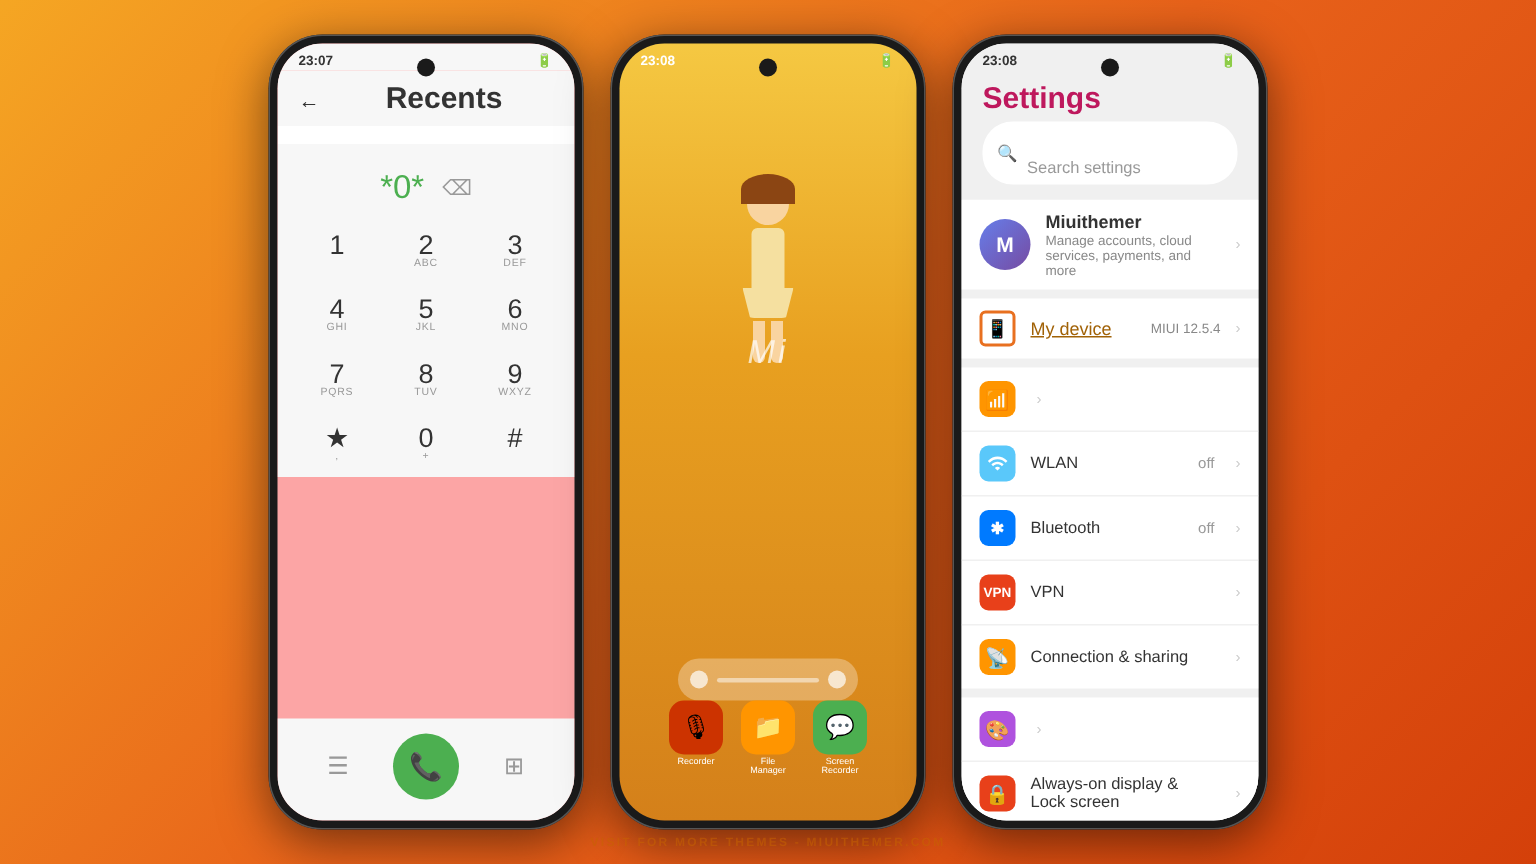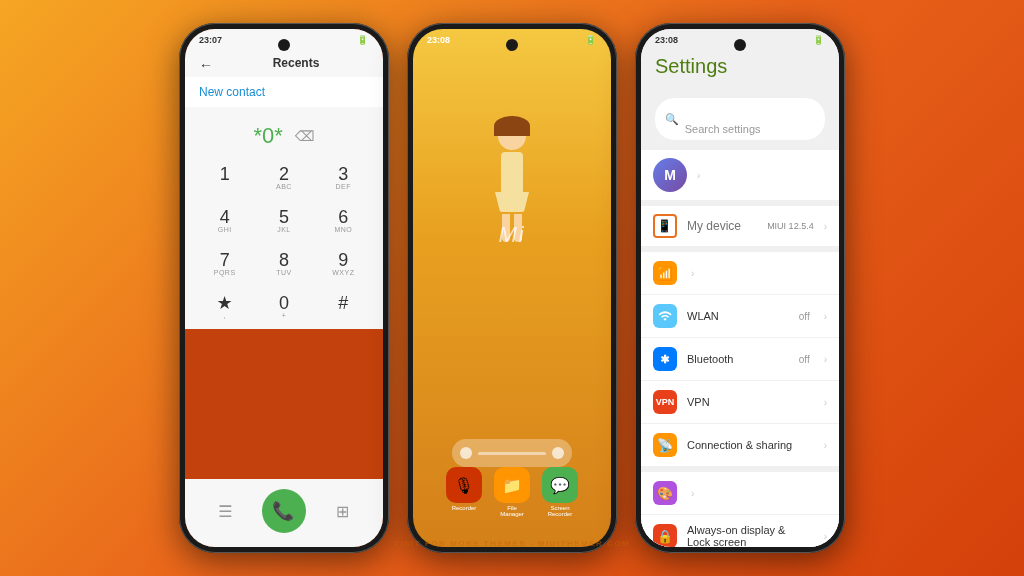--- a/index.html
+++ b/index.html
@@ -60,32 +60,32 @@
       position: relative;
       z-index: 5;
     }
     .status-right {
       display: flex;
       gap: 3px;
       align-items: center;
     }
 
     
-    .phone1 .phone-inner { background: #c2410c; }
+    .phone1 .phone-inner { background: #fca5a5; }
     .phone1 .status-bar { background: #f7f7f7; }
 
     .recents-header {
       display: flex;
       align-items: center;
       padding: 8px 14px 6px;
       background: #f7f7f7;
       gap: 10px;
     }
     .recents-title {
-      font-size: 12px;
+      font-size: 20px;
       font-weight: 600;
       color: #333;
       text-align: center;
       flex: 1;
     }
     .recents-links {
       padding: 6px 14px;
       display: flex;
       flex-direction: column;
       gap: 8px;
@@ -283,23 +283,23 @@
     
     .phone3 .phone-inner { background: #f0f0f0; }
     .phone3 .status-bar { background: #f0f0f0; }
 
     .settings-header {
       padding: 6px 14px 4px;
       background: #f0f0f0;
     }
     .settings-title {
       font-size: 20px;
-      font-weight: 400;
-      color: #4d7c0f;
-      padding: 2px 0 20px;
+      font-weight: 700;
+      color: #be185d;
+      padding: 2px 0 3px;
     }
     .settings-search {
       display: flex;
       align-items: center;
       background: #fff;
       border-radius: 20px;
       padding: 5px 10px;
       gap: 6px;
       margin-bottom: 6px;
     }
@@ -358,21 +358,21 @@
       width: 24px;
       height: 24px;
       border: 2px solid #e87020;
       border-radius: 4px;
       display: flex;
       align-items: center;
       justify-content: center;
       font-size: 12px;
       color: #e87020;
     }
-    .device-label { flex: 1; font-size: 12px; font-weight: 500; color: #737373; }
+    .device-label { flex: 1; font-size: 12px; font-weight: 500; color: #a16207; text-decoration: underline; }
     .device-version { font-size: 9px; color: #888; }
 
     
     .settings-section {
       background: #fff;
       margin: 0 0 6px 0;
     }
     .settings-item {
       display: flex;
       align-items: center;
@@ -398,21 +398,21 @@
     
     .icon-orange { background: #ff9500; color: white; }
     .icon-blue { background: #007aff; color: white; }
     .icon-blue2 { background: #5ac8fa; color: white; }
     .icon-purple { background: #af52de; color: white; }
     .icon-red { background: #e8401a; color: white; }
 
     
     .watermark {
       position: absolute;
-      bottom: 28px;
+      bottom: 10px;
       left: 50%;
       transform: translateX(-50%);
       font-size: 8px;
       font-weight: bold;
       color: rgba(200,100,0,0.5);
       letter-spacing: 1.5px;
       white-space: nowrap;
       z-index: 100;
       pointer-events: none;
       text-align: right;
@@ -428,21 +428,20 @@
       <span>23:07</span>
       <div class="status-right">
         <span>🔋</span>
       </div>
     </div>
     <div class="recents-header">
       <span style="font-size:14px;color:#333;">←</span>
       <span class="recents-title">Recents</span>
     </div>
     <div class="recents-links">
-      <span class="recents-link">New contact</span>
     </div>
     <div class="dialpad-display">
       <span>*0*</span>
       <span class="delete-btn">⌫</span>
     </div>
     <div class="dialpad-grid">
       <div class="dial-key">
           <span class="dial-num">1</span>
           <span class="dial-letters"></span>
         </div>
@@ -559,20 +558,24 @@
       <div class="settings-title">Settings</div>
       <div class="settings-search">
         <span class="search-icon-s">🔍</span>
         <span class="search-placeholder">Search settings</span>
       </div>
     </div>
     <div class="settings-list">
 
       <div class="settings-profile">
         <div class="profile-avatar">M</div>
+        <div class="profile-info">
+          <div class="profile-name">Miuithemer</div>
+          <div class="profile-desc">Manage accounts, cloud services, payments, and more</div>
+        </div>
         <span class="chevron">›</span>
       </div>
 
       <div class="settings-mydevice">
         <div class="device-icon">📱</div>
         <span class="device-label">My device</span>
         <span class="device-version">MIUI 12.5.4</span>
         <span class="chevron">›</span>
       </div>
 

